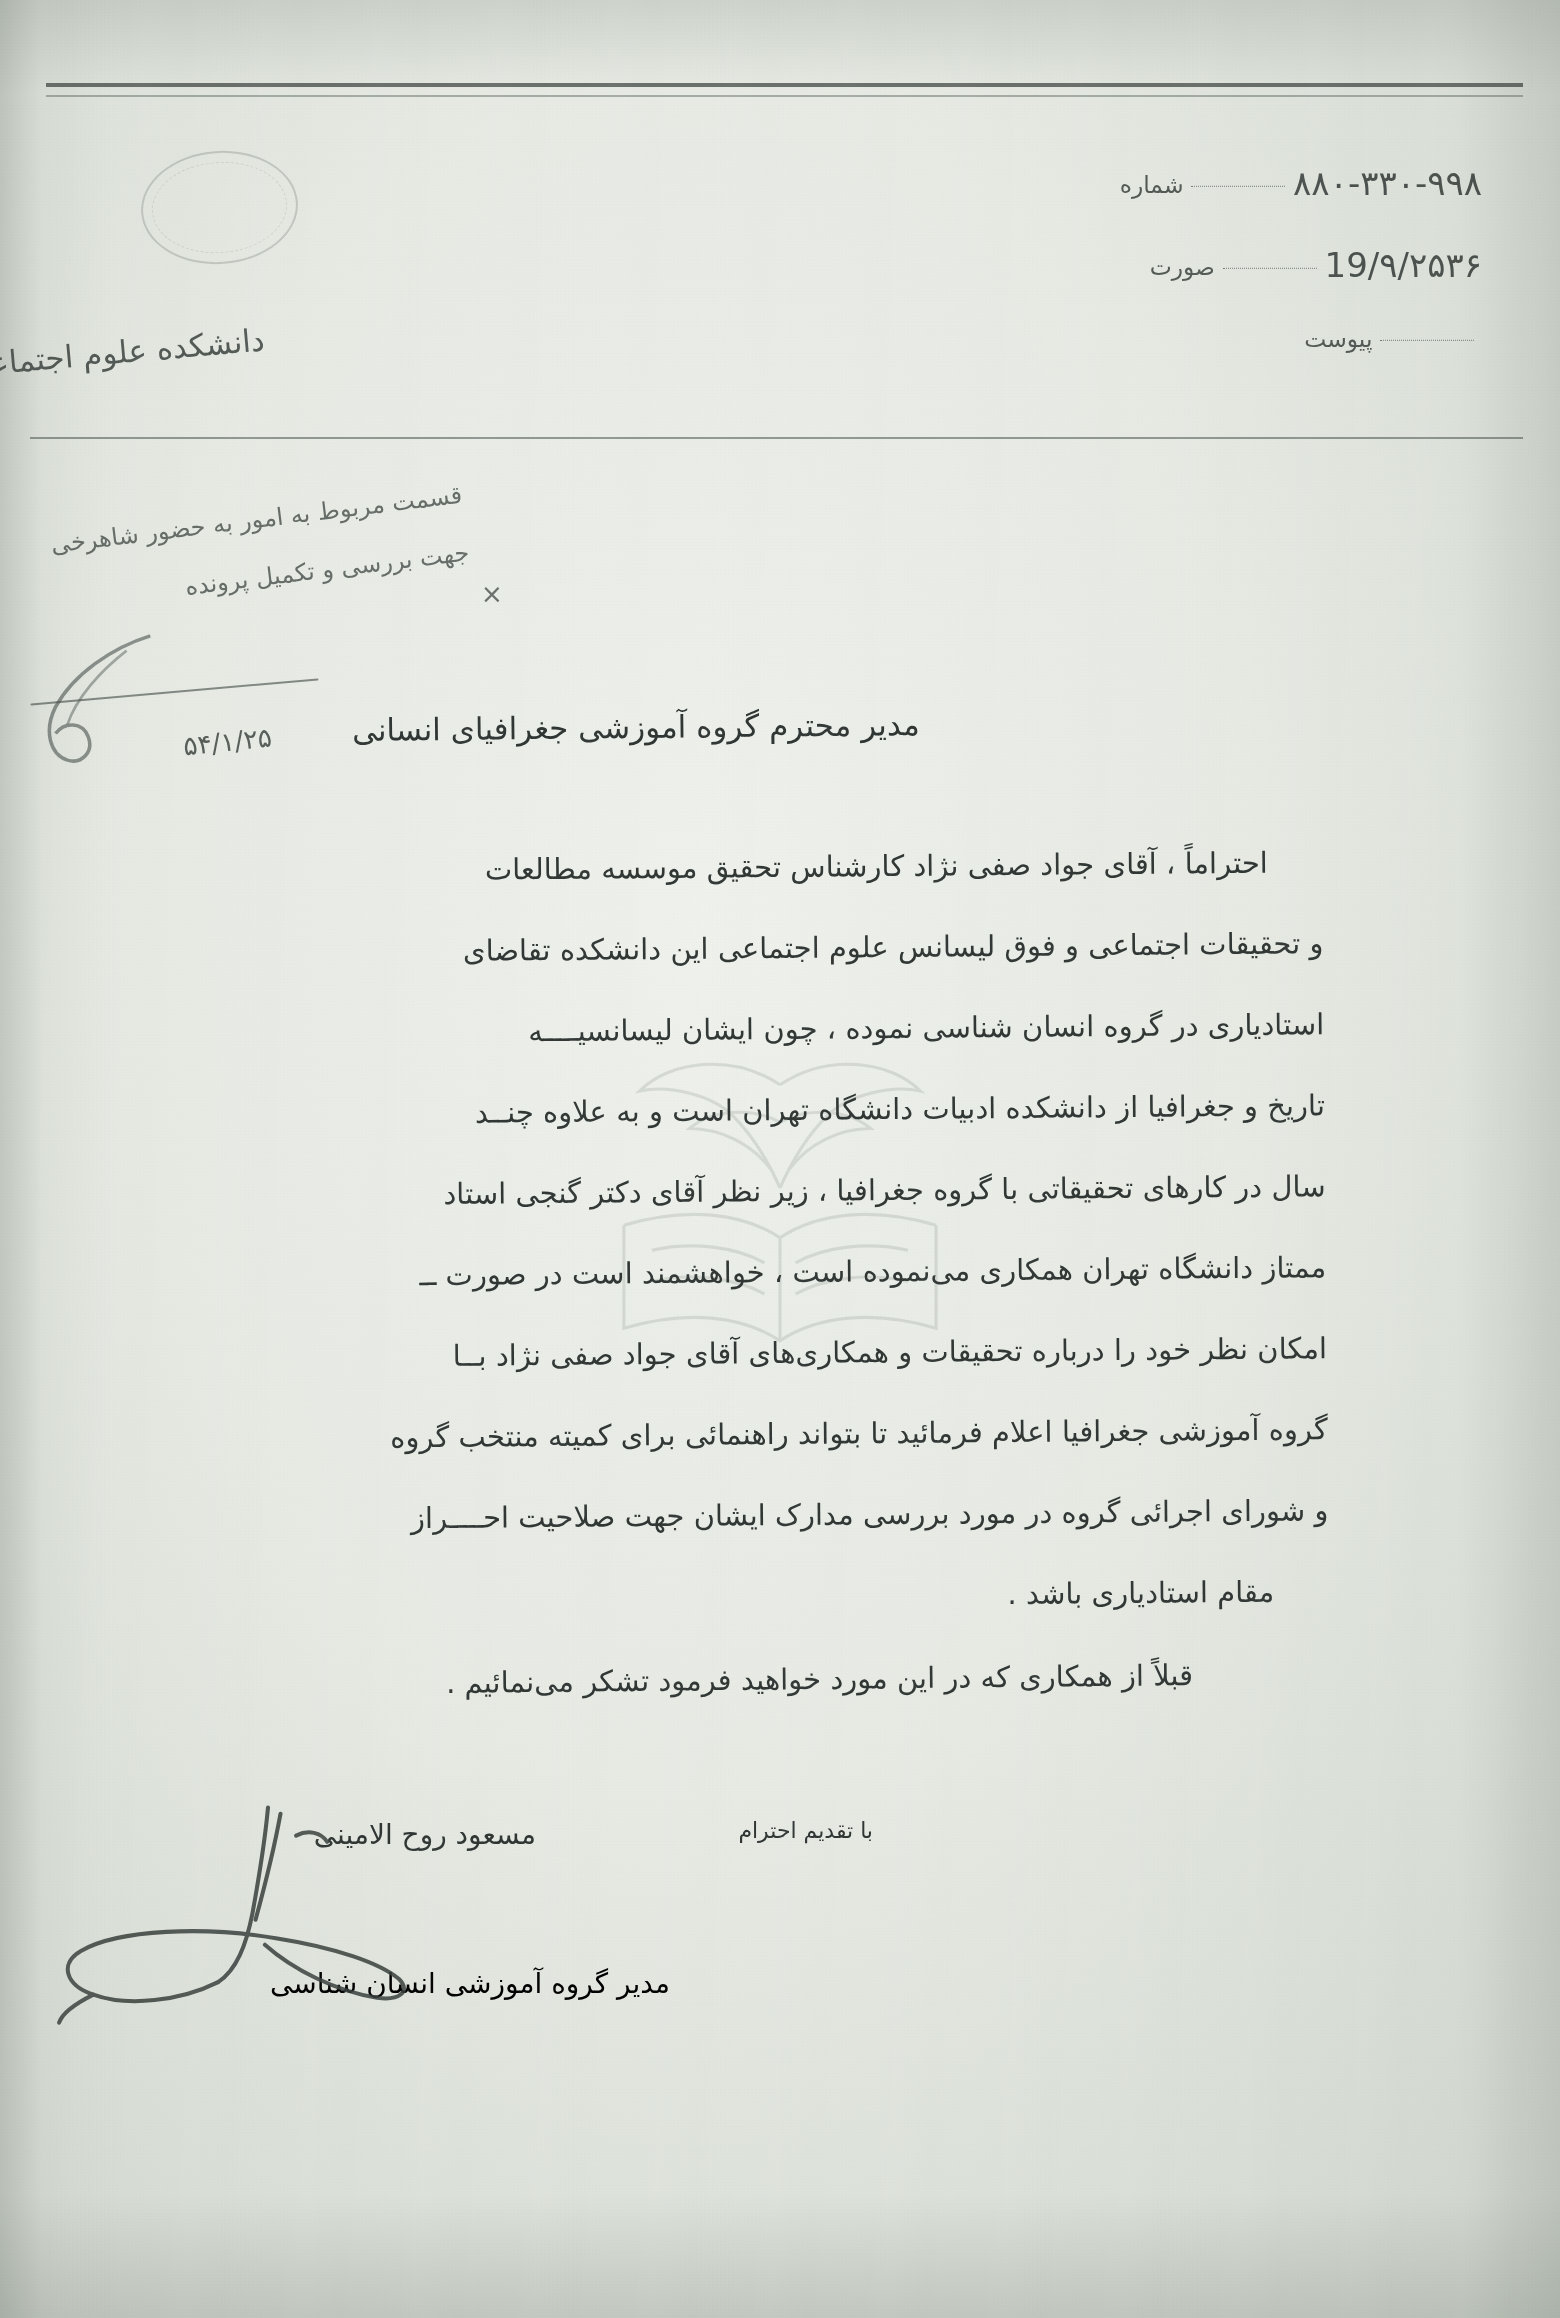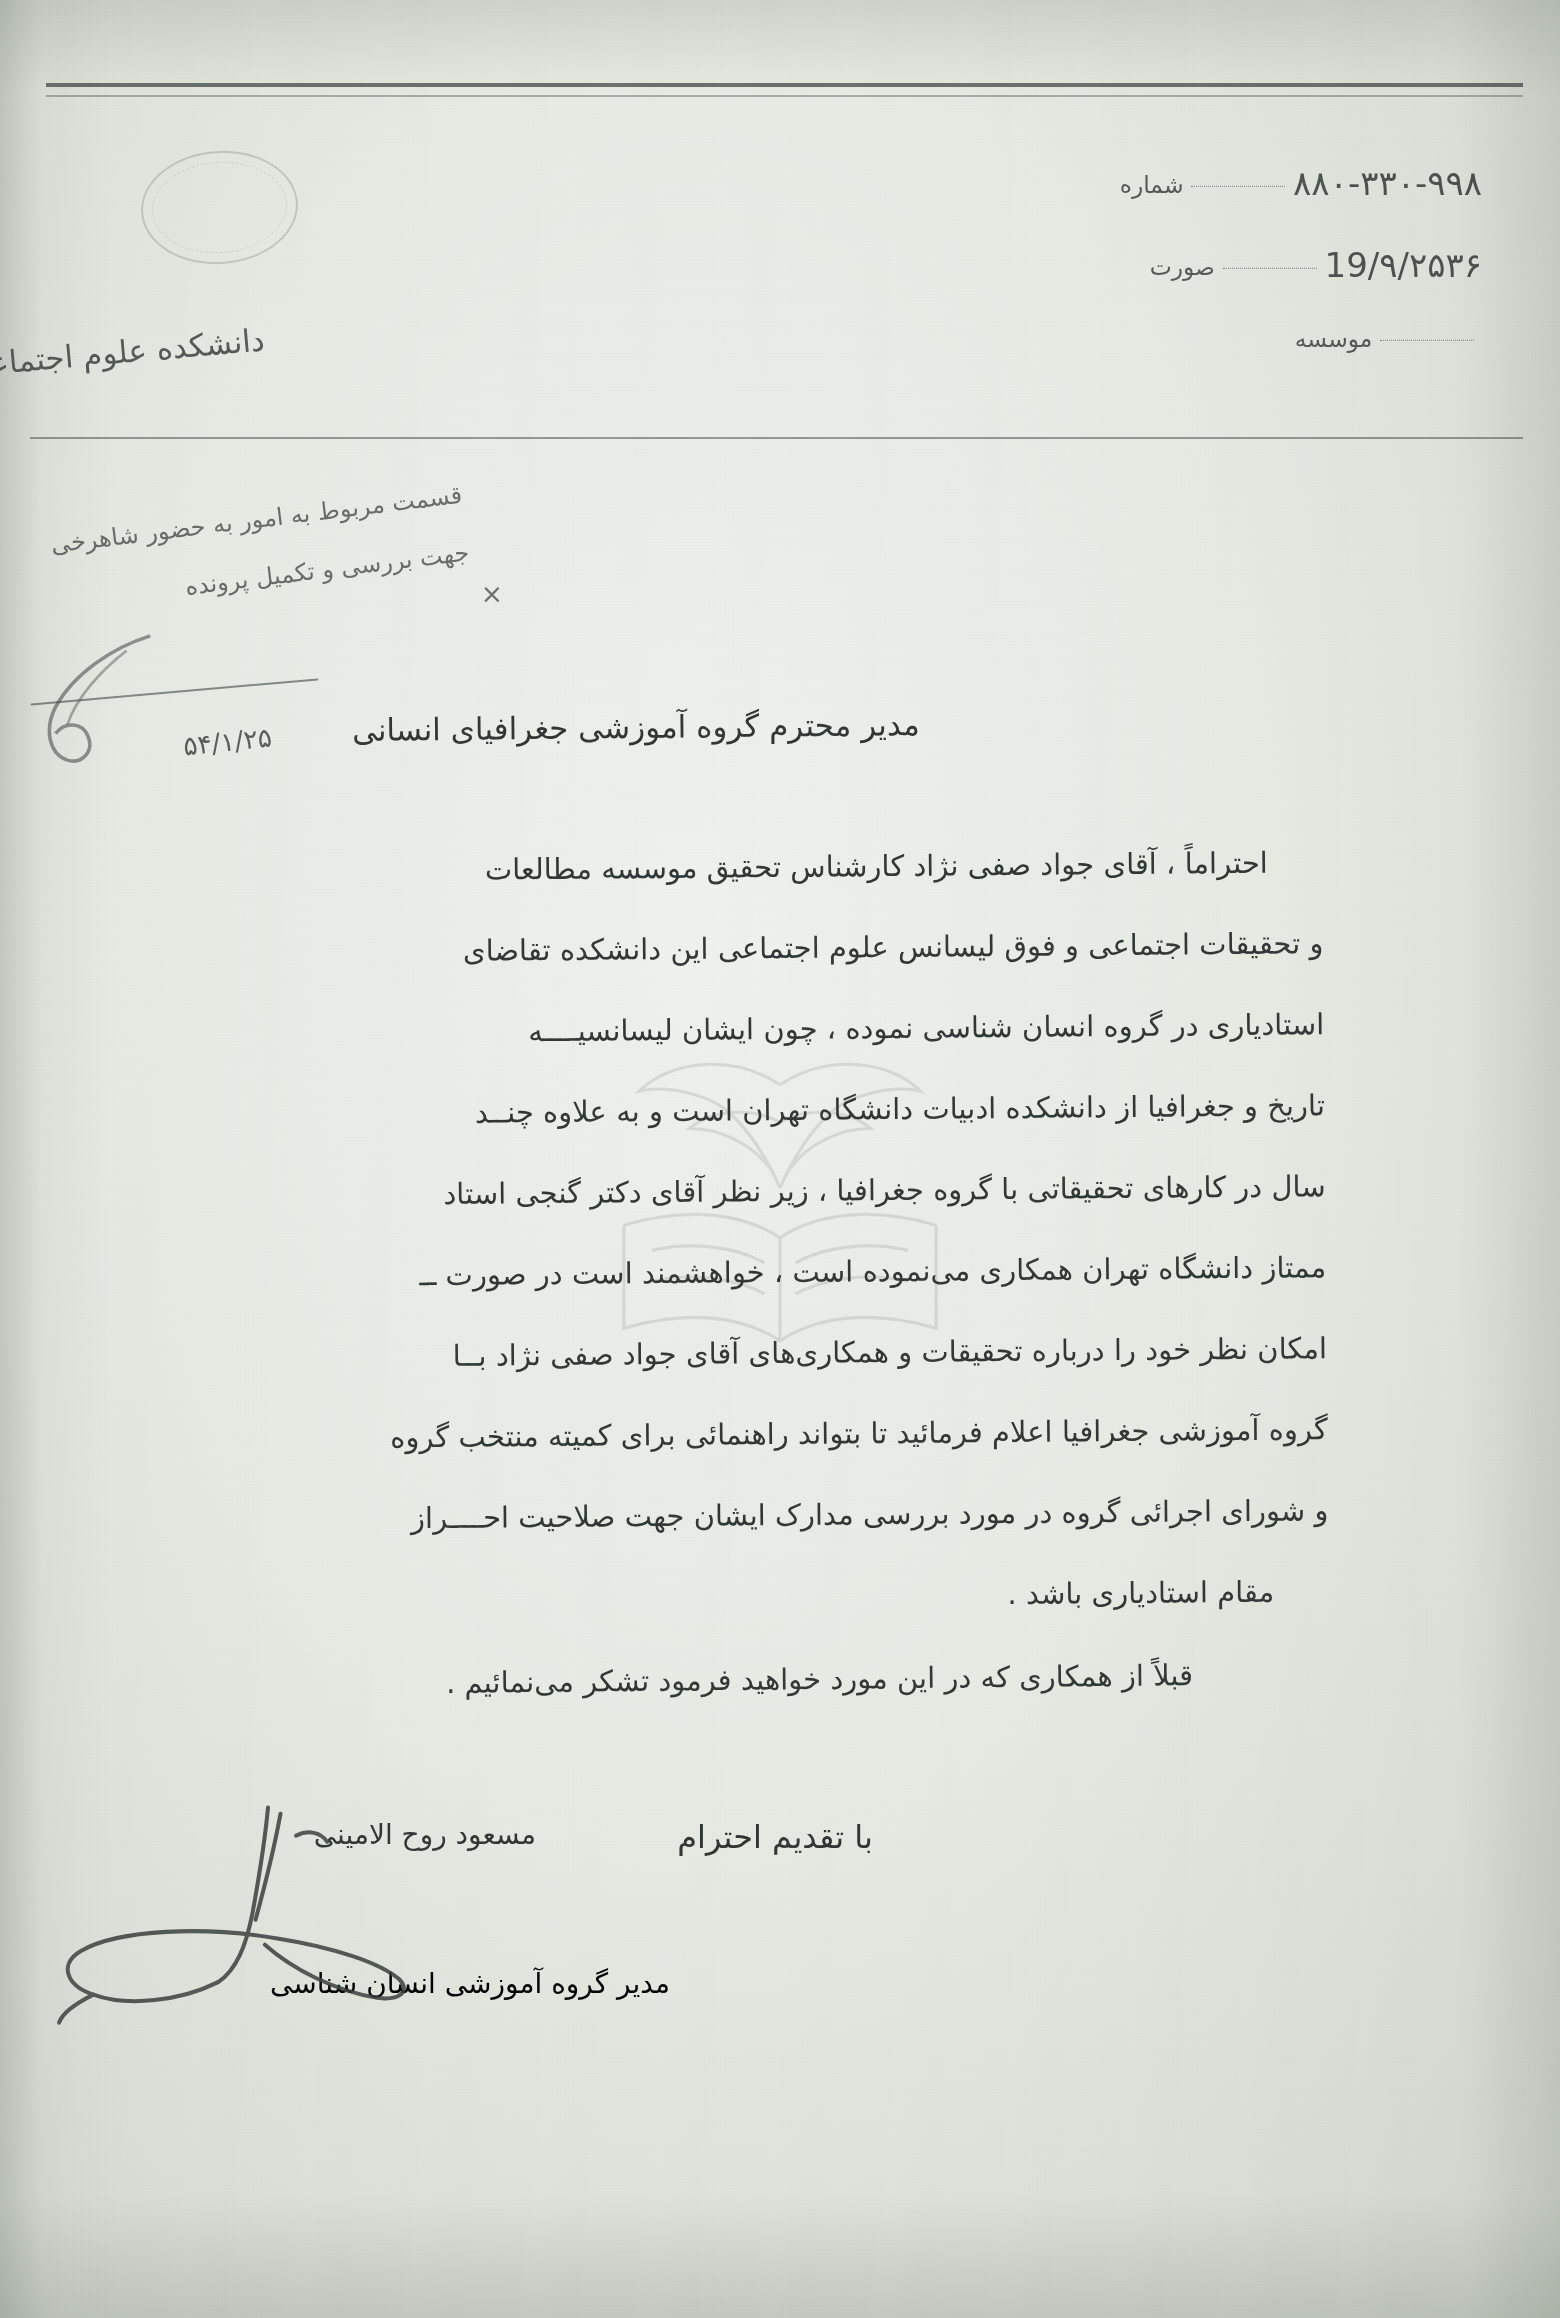--- a/index.html
+++ b/index.html
@@ -234,21 +234,21 @@
     letter-spacing: 1.2px;
     white-space: nowrap;
     transform: rotate(-0.6deg);
   }
 
   
   .sig-respect {
     position: absolute;
     right: 687px;
     top: 1818px;
-    font-size: 32px;
+    font-size: 22px;
     color: #2f3634;
     letter-spacing: 0.8px;
     white-space: nowrap;
   }
   .sig-name {
     position: absolute;
     right: 1024px;
     top: 1818px;
     font-size: 28px;
     color: #2f3634;
@@ -334,21 +334,21 @@
       <span class="meta-label">شماره</span>
       <span class="meta-dots"></span>
       <span class="meta-value">۸۸۰-۳۳۰-۹۹۸</span>
     </div>
     <div class="meta-row">
       <span class="meta-label">صورت</span>
       <span class="meta-dots"></span>
       <span class="meta-value">19/۹/۲۵۳۶</span>
     </div>
     <div class="meta-row">
-      <span class="meta-label">موسسه</span>
+      <span class="meta-label">پیوست</span>
       <span class="meta-dots"></span>
       <span class="meta-value"></span>
     </div>
   </div>
 
   <div class="margin-note">
     <span class="ln">قسمت مربوط به امور به حضور شاهرخی</span>
     <span class="ln">جهت بررسی و تکمیل پرونده</span>
   </div>
   <div class="note-x">×</div>

